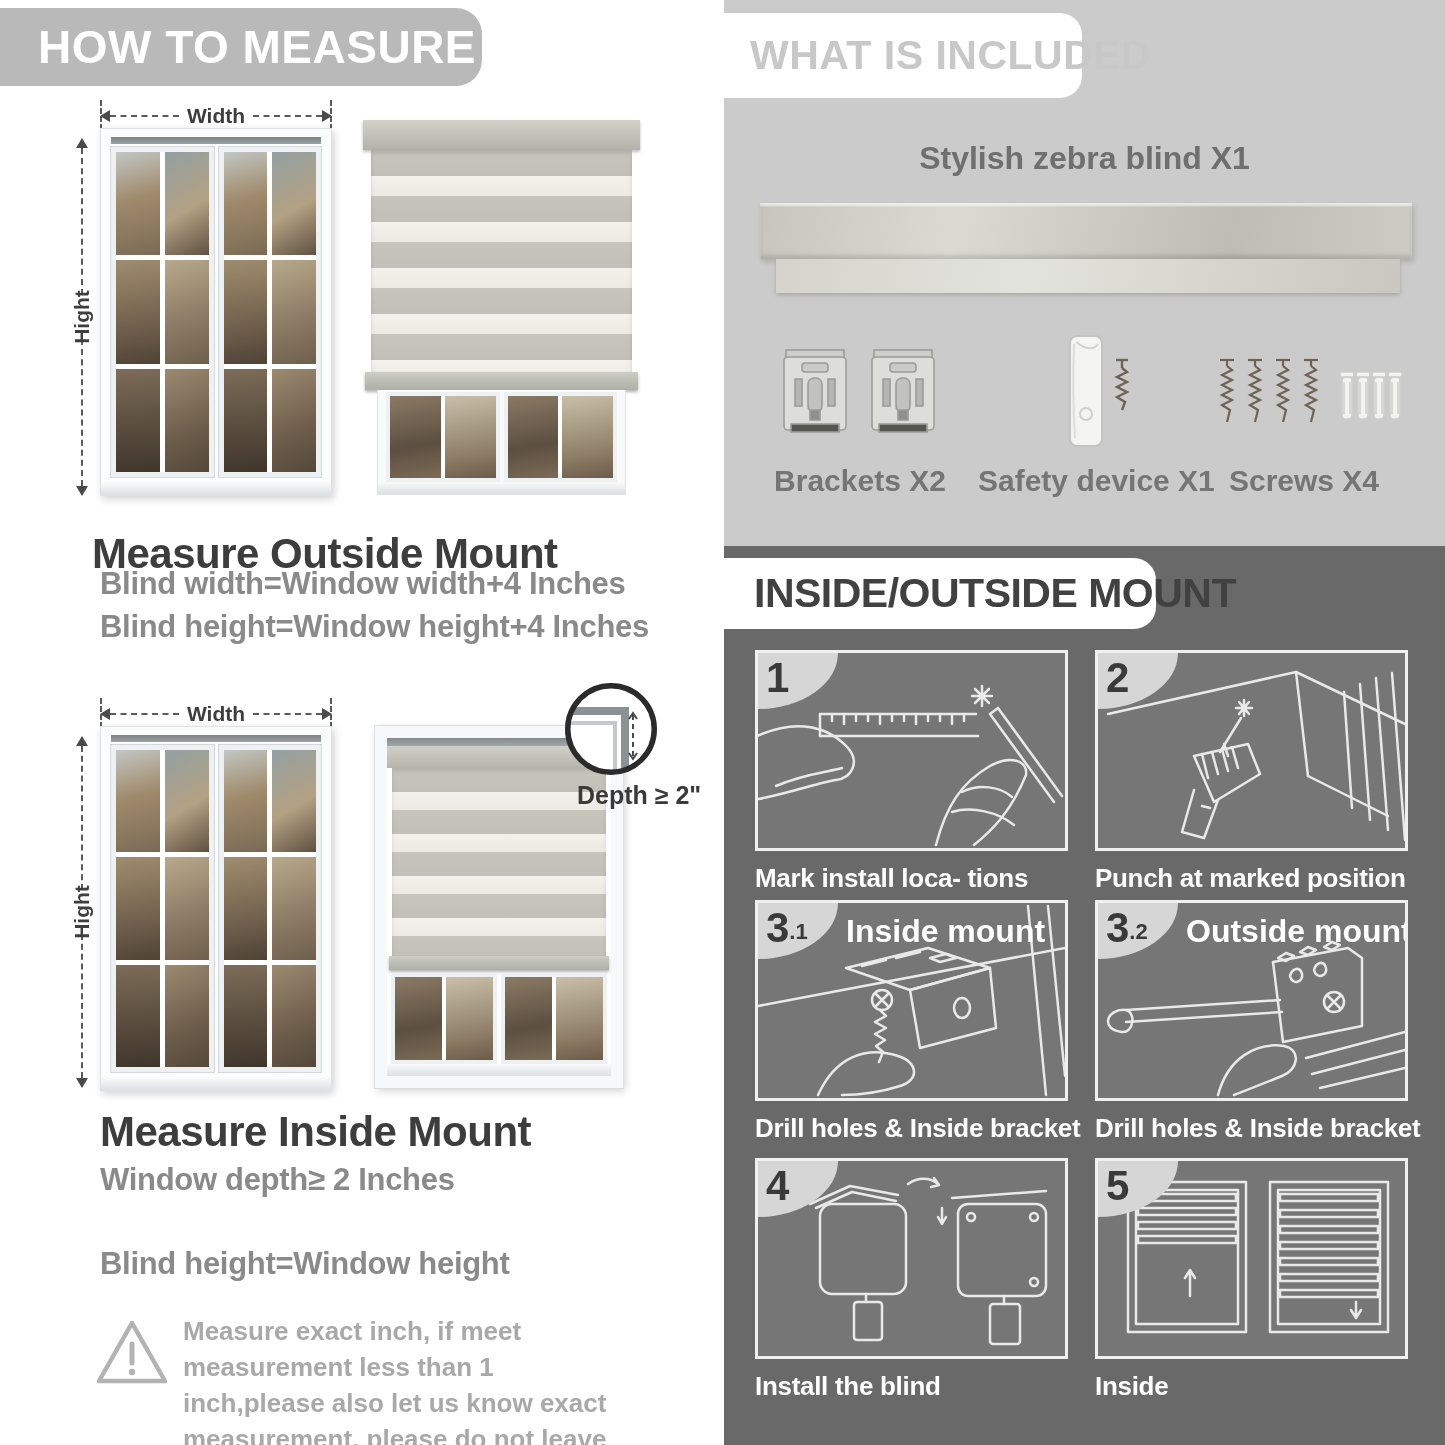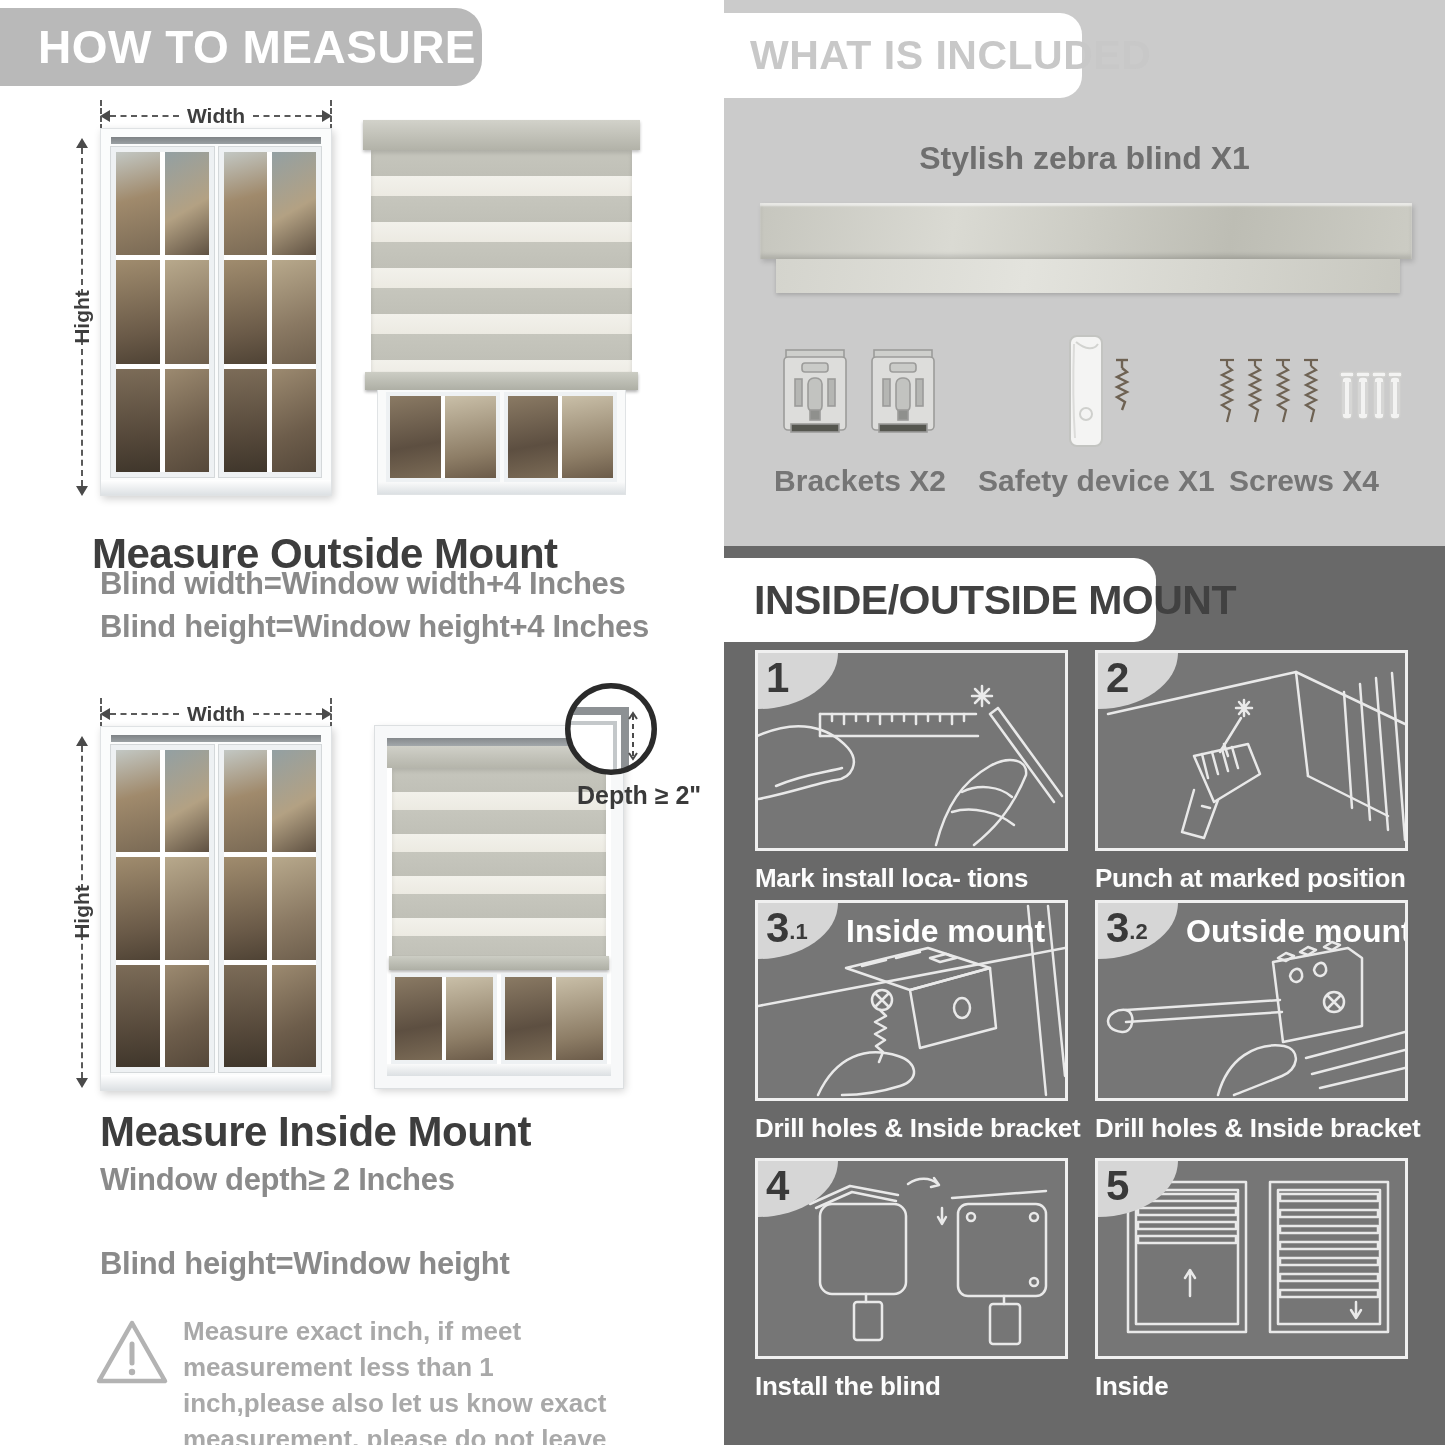--- a/index.html
+++ b/index.html
@@ -80,21 +80,21 @@
   .rt-blind-label{left:0;top:140px;width:721px;text-align:center;font-size:32px;font-weight:bold;color:#6f6f6f;}
   .rail1{left:36px;top:203px;width:652px;height:56px;
     background:linear-gradient(100deg,#c6c6be,#dadad3 30%,#bdbdb4 72%,#ccccc4);
     box-shadow:inset 0 3px 2px rgba(255,255,255,.6), inset 0 -4px 4px rgba(0,0,0,.12), 2px 3px 5px rgba(0,0,0,.15);}
   .rail2{left:52px;top:259px;width:624px;height:34px;
     background:linear-gradient(100deg,#d4d4cd,#e3e3dd 40%,#c8c8c0);box-shadow:0 2px 4px rgba(0,0,0,.18);}
   .item-label{font-size:30px;font-weight:bold;color:#757575;text-align:center;white-space:nowrap;}
 
   
   .rb{left:724px;top:546px;width:721px;height:899px;background:#696969;}
-  .rb-header{left:0;top:12px;width:432px;height:84px;background:#fff;border-radius:0 22px 22px 0;
+  .rb-header{left:0;top:12px;width:432px;height:71px;background:#fff;border-radius:0 22px 22px 0;
     display:flex;align-items:center;padding-left:30px;box-sizing:border-box;color:#414141;
     font-size:41px;font-weight:bold;letter-spacing:-.5px;white-space:nowrap;}
   .step{position:absolute;width:313px;}
   .step-img{position:relative;height:195px;border:3px solid #f0f0f0;background:#767676;overflow:hidden;}
   .badge{position:absolute;top:0;left:0;min-width:58px;height:56px;background:#d6d6d6;
     border-radius:0 0 100% 0;display:flex;align-items:flex-start;padding:0 14px 0 8px;
     color:#3a3a3a;font-weight:bold;font-size:42px;line-height:50px;z-index:2;}
   .badge .sub{font-size:22px;line-height:22px;margin-top:18px;}
   .step-title{position:absolute;top:10px;left:88px;color:#fff;font-size:32px;font-weight:bold;z-index:2;white-space:nowrap;}
   .step-caption{margin-top:12px;color:#fdfdfd;font-size:26px;font-weight:bold;letter-spacing:-.3px;white-space:nowrap;}

